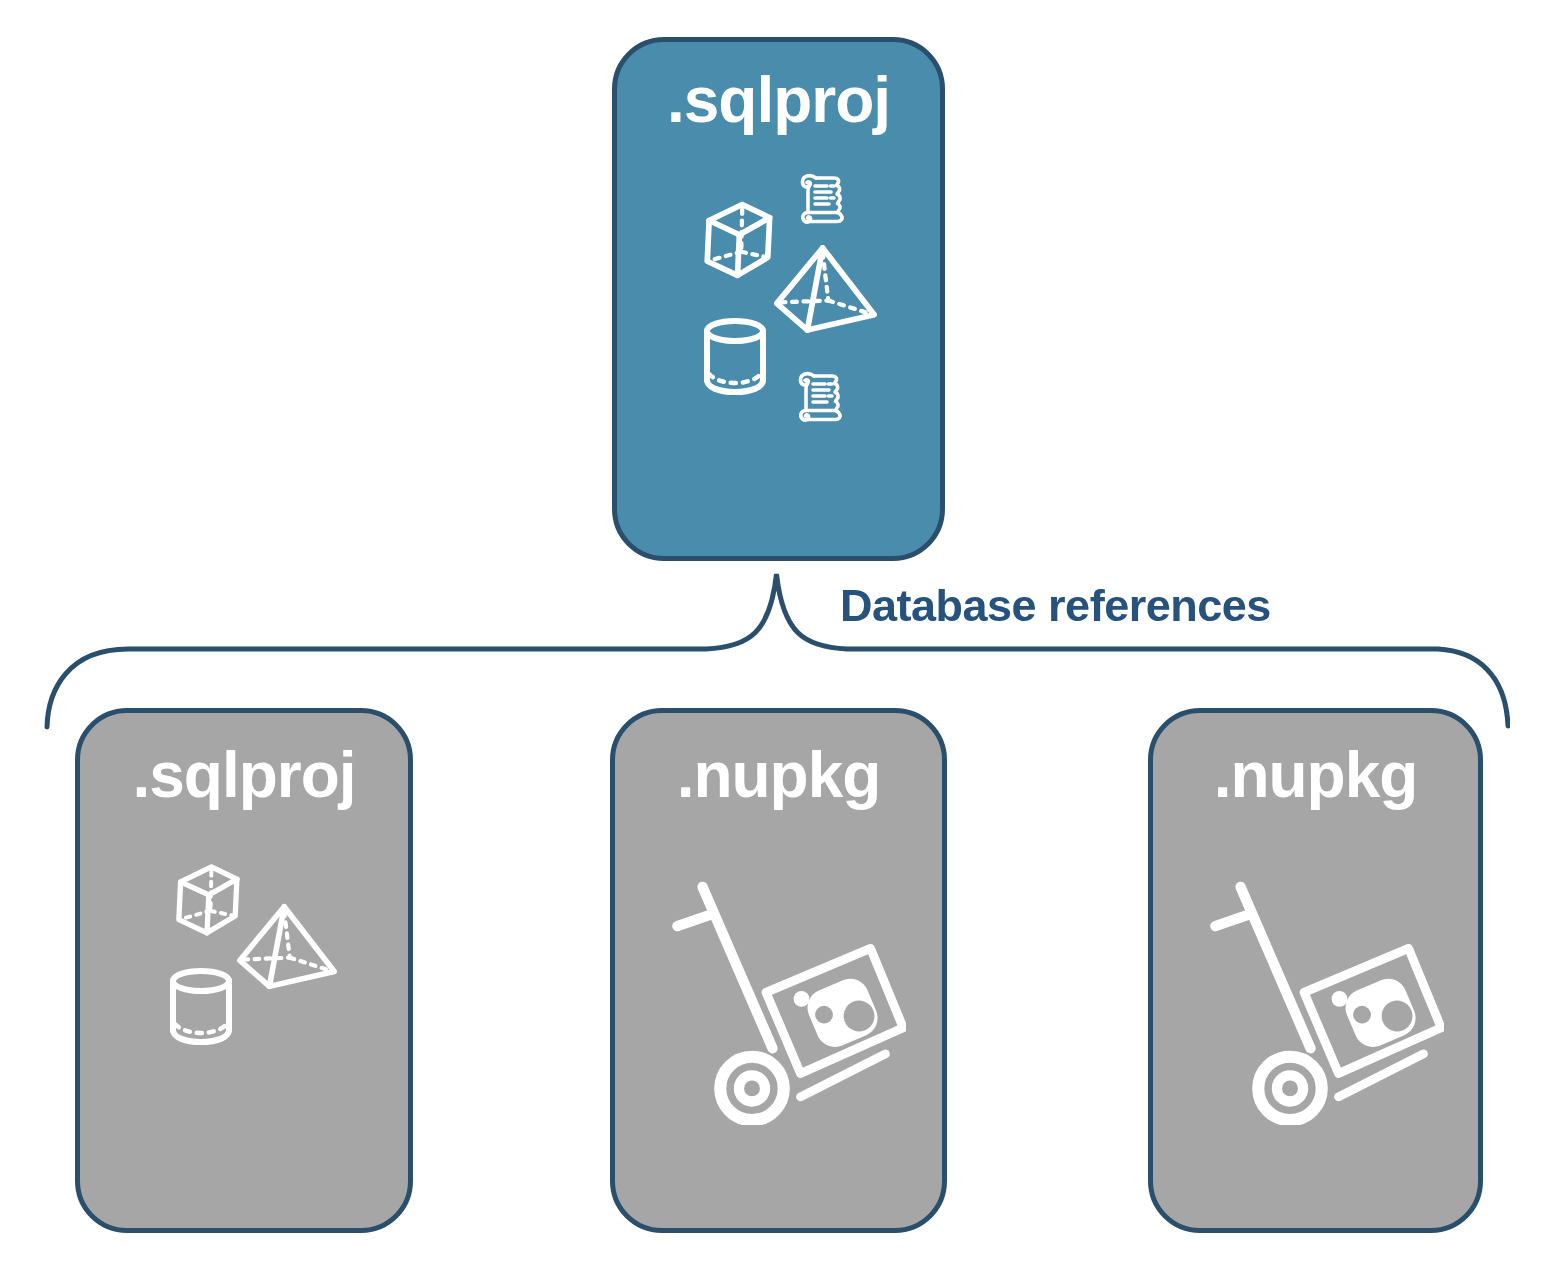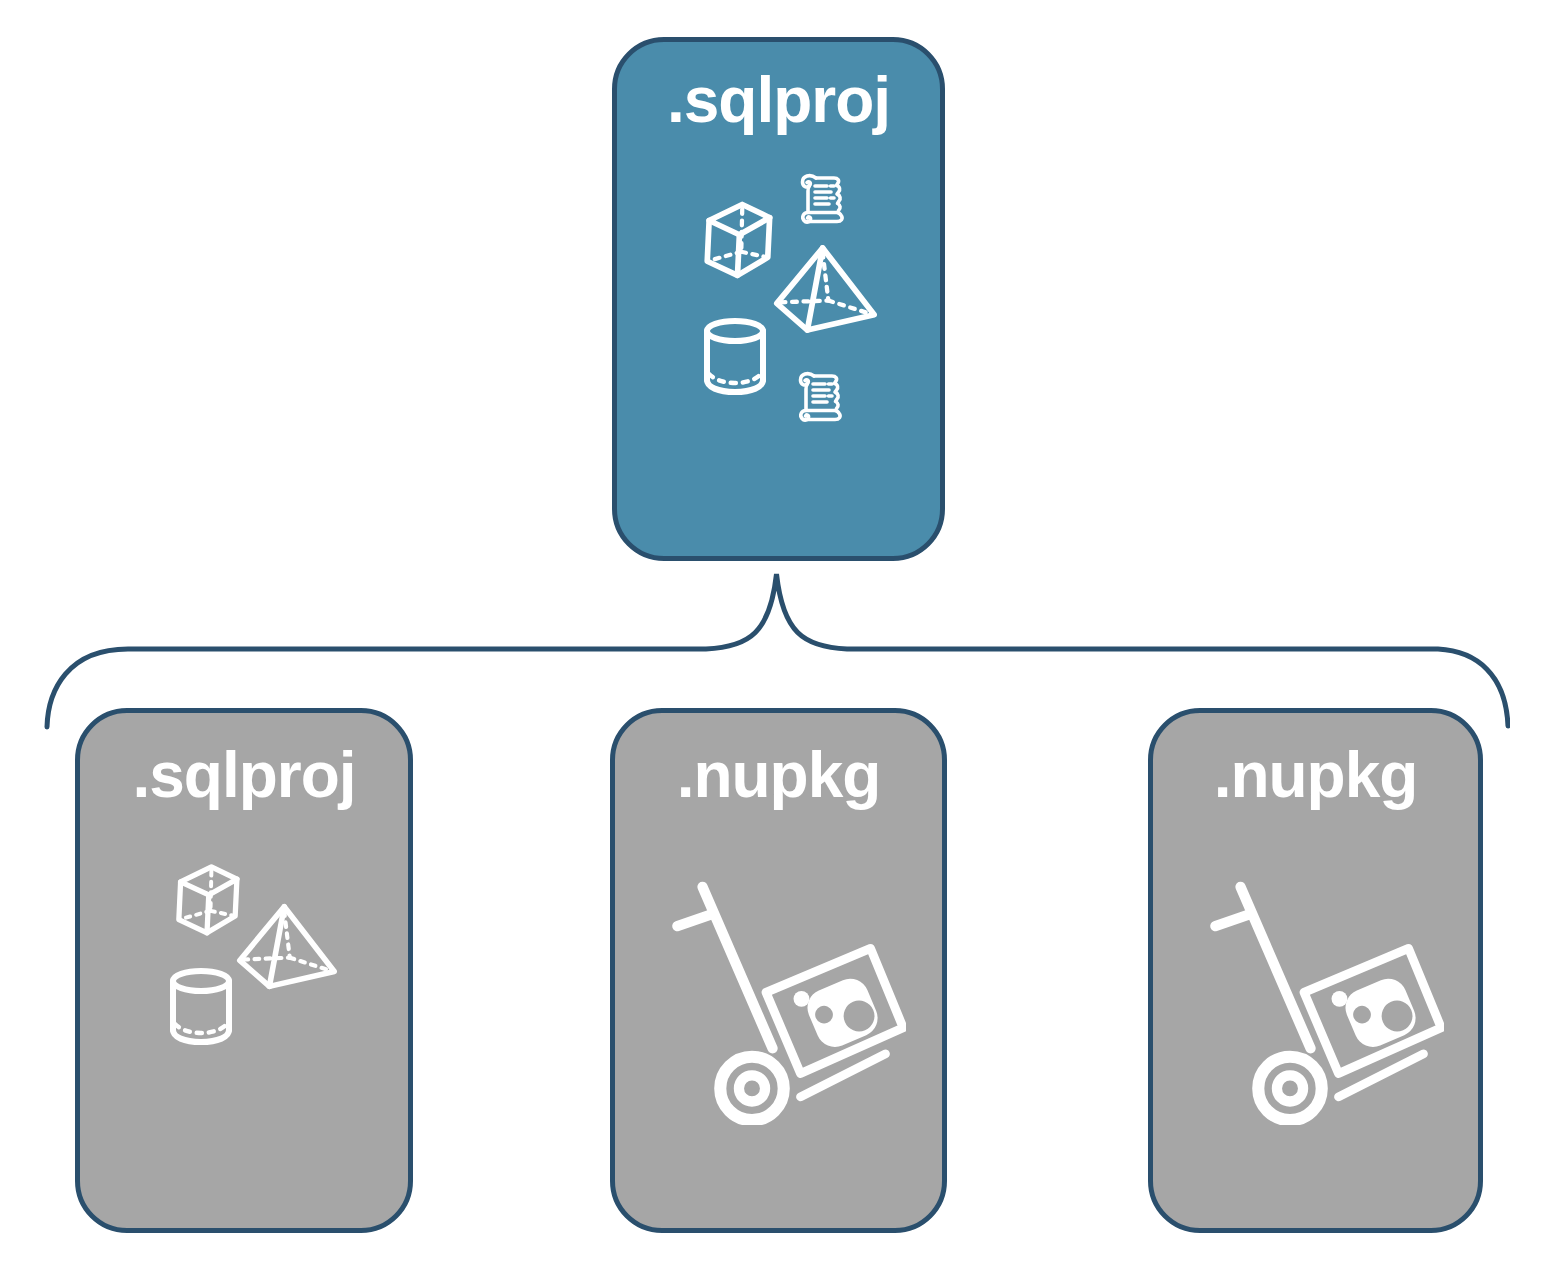--- a/index.html
+++ b/index.html
@@ -106,20 +106,21 @@
     <svg class="icon" style="left:174px;top:326px" width="56" height="56" viewBox="0 0 56 56">
         <use href="#icon-scroll-sym"></use>
       </svg>
   </div>
 
   <svg class="brace" viewBox="0 0 1566 1274">
     <path d="M47 727 C48 690 68 649 128 649 L706 649 C750 647 770 632 776.5 574
              C783 632 803 647 847 649 L1438 649 C1477 651 1506 675 1508 726" fill="none" stroke="#2A4F6D" stroke-width="5" stroke-linecap="round"></path>
   </svg>
 
+  <div class="connector-label">Database references</div>
 
   <div class="node gray b0">
     <div class="node-title">.sqlproj</div>
     <svg class="icon" style="left:83px;top:145px" width="88" height="81" viewBox="0 0 100 92">
         <use href="#icon-cube-sym"></use>
       </svg>
     <svg class="icon" style="left:156px;top:190px" width="102" height="88" viewBox="0 0 110 95">
         <use href="#icon-pyramid-sym"></use>
       </svg>
     <svg class="icon" style="left:86px;top:255px" width="70" height="82" viewBox="0 0 70 82">

